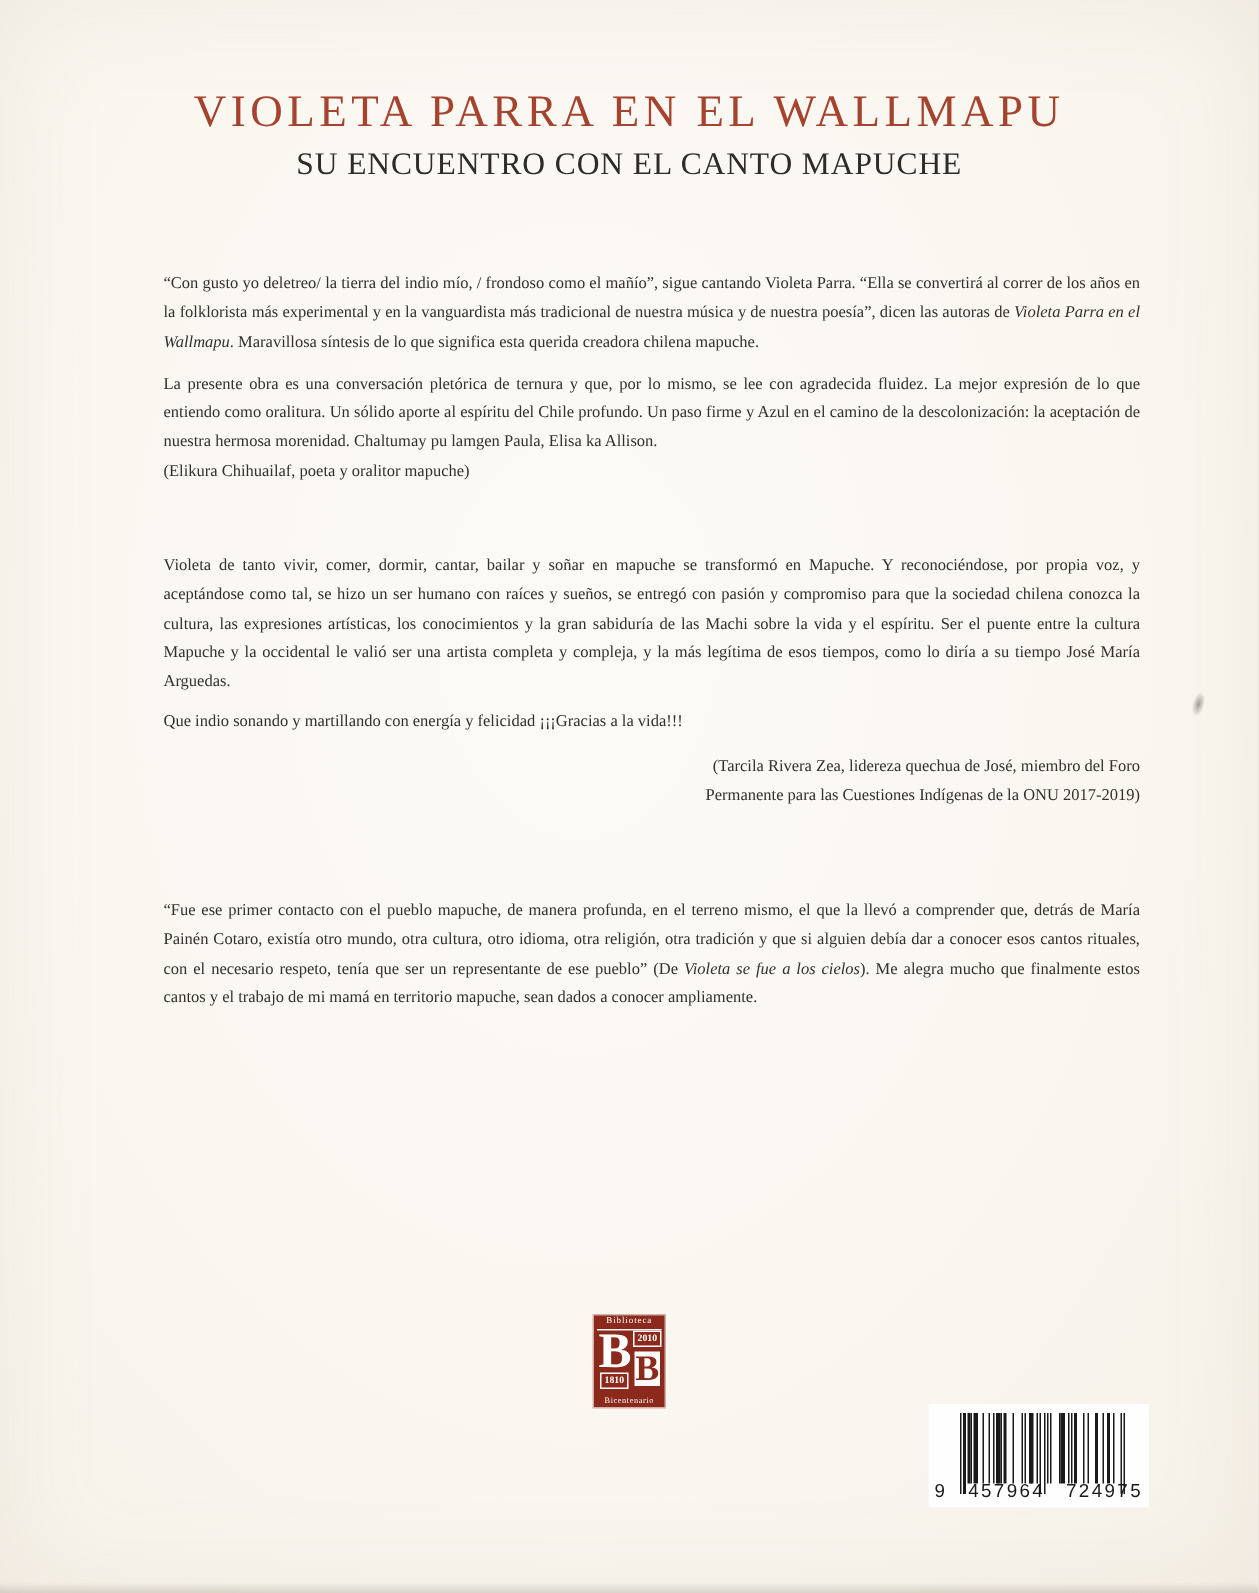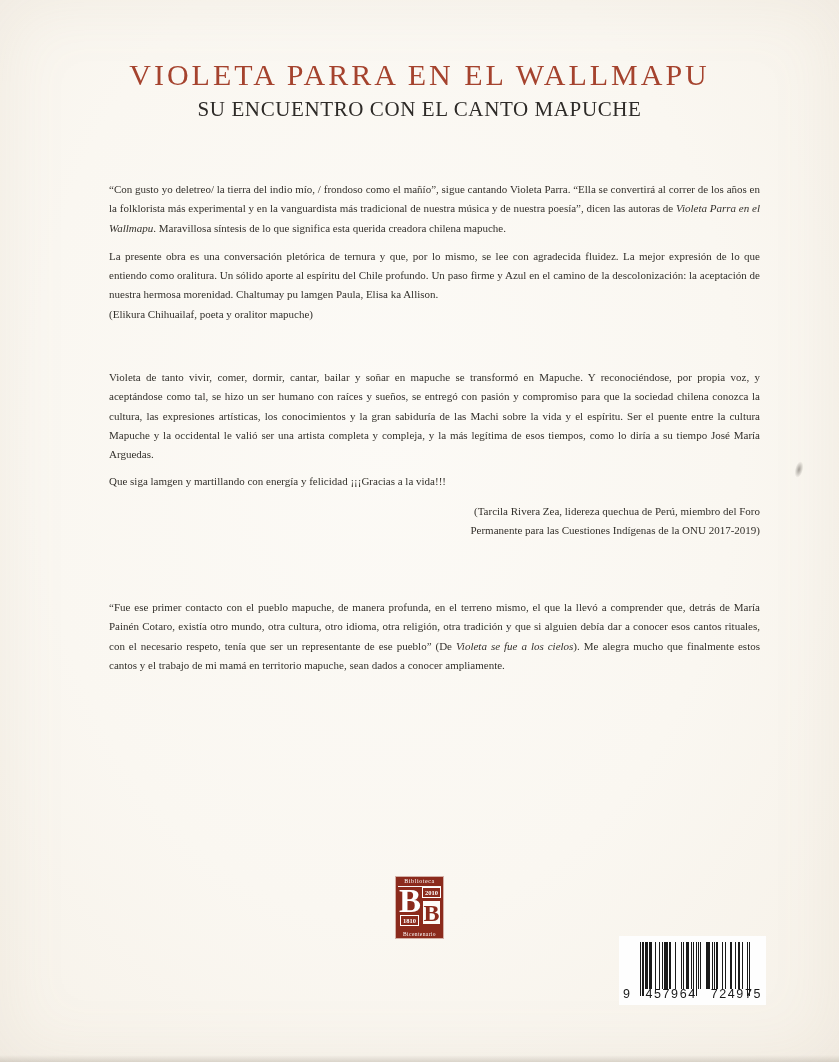--- a/index.html
+++ b/index.html
@@ -77,23 +77,23 @@
   </div>
 
   <div class="blurb blurb-a">
     <p><span>“Con gusto yo deletreo/ la tierra del indio mío, / frondoso como el mañío”, sigue cantando Violeta Parra. “Ella se convertirá al correr de los años en la folklorista más experimental y en la vanguardista más tradicional de nuestra música y de nuestra poesía”, dicen las autoras de </span><i>Violeta Parra en el Wallmapu</i><span>. Maravillosa síntesis de lo que significa esta querida creadora chilena mapuche.</span></p>
     <p class="para-2">La presente obra es una conversación pletórica de ternura y que, por lo mismo, se lee con agradecida fluidez. La mejor expresión de lo que entiendo como oralitura. Un sólido aporte al espíritu del Chile profundo. Un paso firme y Azul en el camino de la descolonización: la aceptación de nuestra hermosa morenidad. Chaltumay pu lamgen Paula, Elisa ka Allison.</p>
     <p class="attribution">(Elikura Chihuailaf, poeta y oralitor mapuche)</p>
   </div>
 
   <div class="blurb blurb-b">
     <p>Violeta de tanto vivir, comer, dormir, cantar, bailar y soñar en mapuche se transformó en Mapuche. Y reconociéndose, por propia voz, y aceptándose como tal, se hizo un ser humano con raíces y sueños, se entregó con pasión y compromiso para que la sociedad chilena conozca la cultura, las expresiones artísticas, los conocimientos y la gran sabiduría de las Machi sobre la vida y el espíritu. Ser el puente entre la cultura Mapuche y la occidental le valió ser una artista completa y compleja, y la más legítima de esos tiempos, como lo diría a su tiempo José María Arguedas.</p>
-    <p class="para-gracias">Que siga lamgen y martillando con energía y felicidad ¡¡¡Gracias a la vida!!!</p>
+    <p class="para-gracias">Que indio sonando y martillando con energía y felicidad ¡¡¡Gracias a la vida!!!</p>
     <div class="attribution-block">
-      <div>(Tarcila Rivera Zea, lidereza quechua de Perú, miembro del Foro</div>
+      <div>(Tarcila Rivera Zea, lidereza quechua de José, miembro del Foro</div>
       <div>Permanente para las Cuestiones Indígenas de la ONU 2017-2019)</div>
     </div>
   </div>
 
   <div class="blurb blurb-c">
     <p><span>“Fue ese primer contacto con el pueblo mapuche, de manera profunda, en el terreno mismo, el que la llevó a comprender que, detrás de María Painén Cotaro, existía otro mundo, otra cultura, otro idioma, otra religión, otra tradición y que si alguien debía dar a conocer esos cantos rituales, con el necesario respeto, tenía que ser un representante de ese pueblo” (De </span><i>Violeta se fue a los cielos</i><span>). Me alegra mucho que finalmente estos cantos y el trabajo de mi mamá en territorio mapuche, sean dados a conocer ampliamente.</span></p>
   </div>
 
   <div class="publisher">
     <div class="bb-logo">

